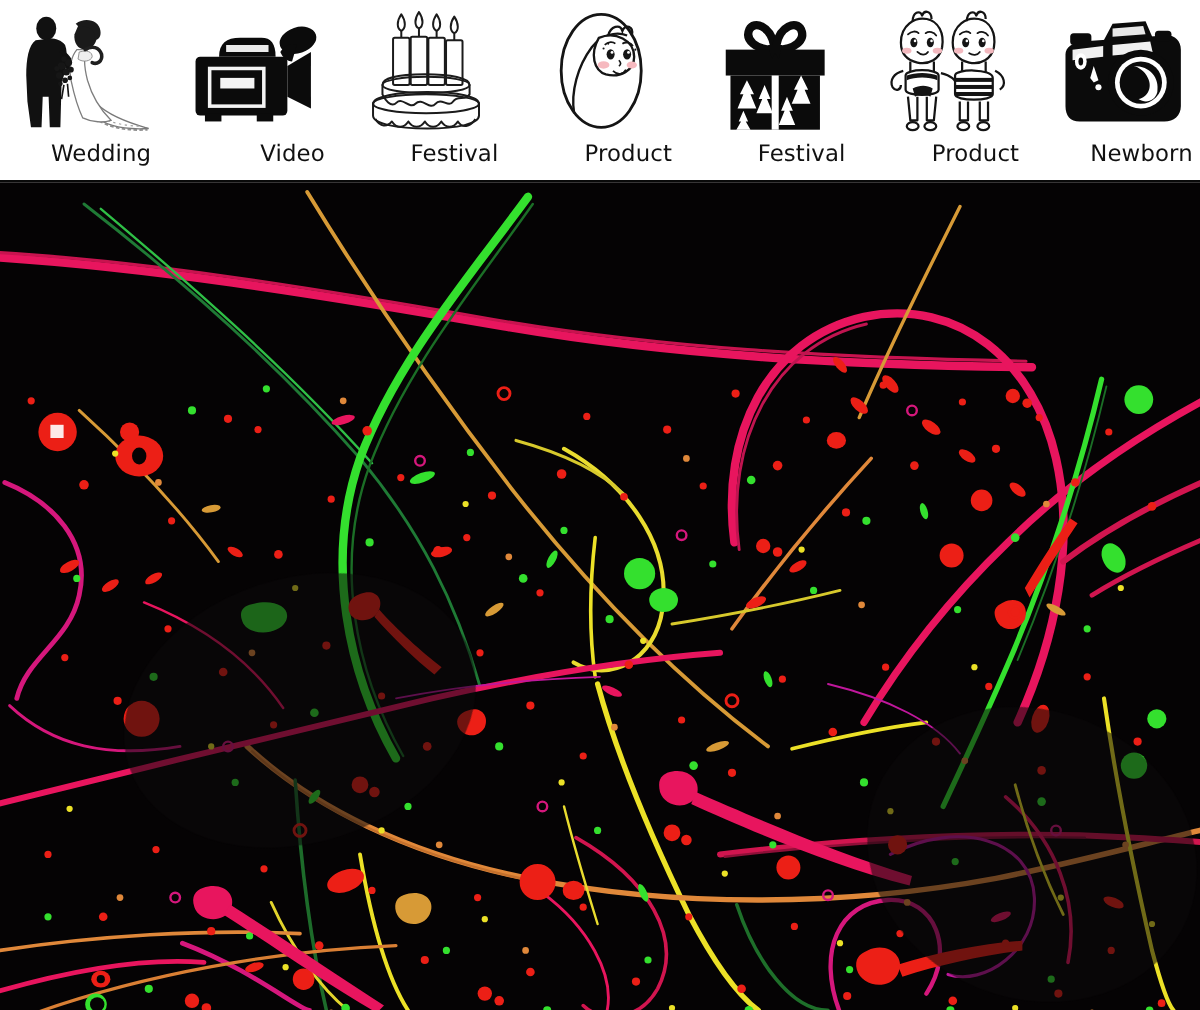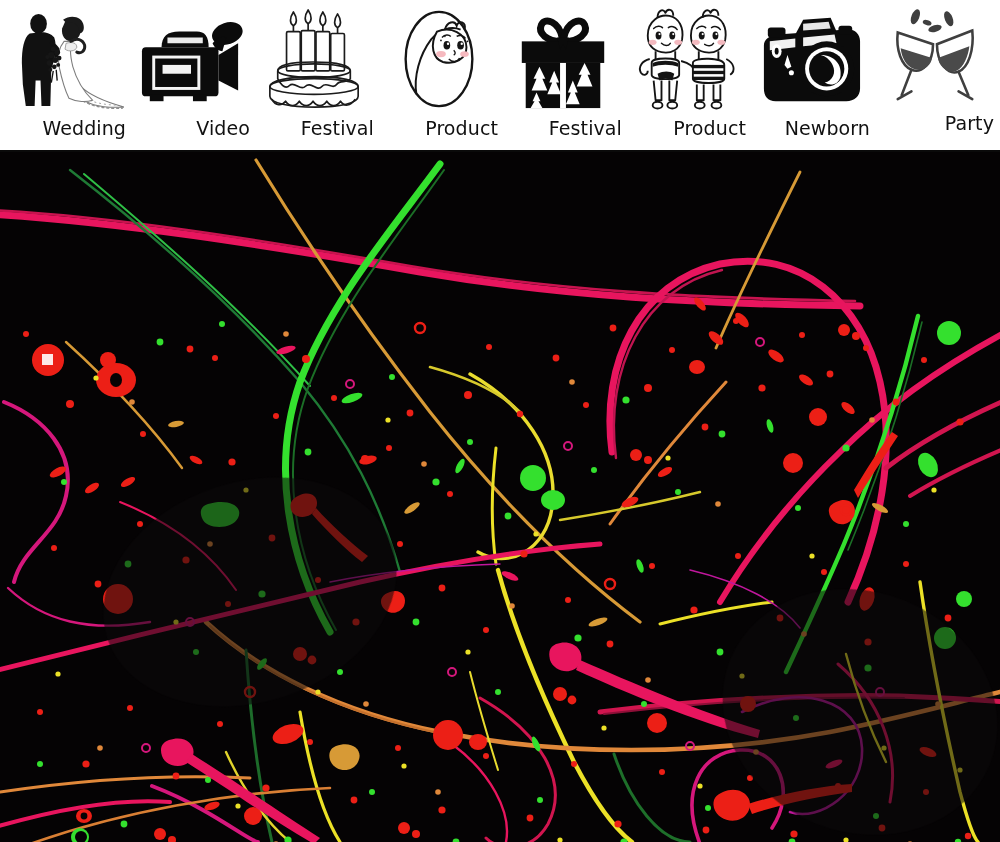--- a/index.html
+++ b/index.html
@@ -320,46 +320,20 @@
           <circle cx="76" cy="62" r="18" fill="#0b0b0b"></circle>
           <path d="M70 48 C 84 48, 92 58, 90 70 C 88 78, 80 80, 74 76 C 82 74, 86 66, 82 58 C 79 52, 74 49, 70 48 Z" fill="#ffffff"></path>
 
           <path d="M36 48 L 40 60 L 36 62 L 33 58 Z" fill="#ffffff"></path>
           <circle cx="40" cy="66" r="2.6" fill="#ffffff"></circle>
         </svg>
       </span>
       <span class="cat-label">Newborn</span>
     </div>
 
-    <div class="cat-item raise">
-      <span class="cat-icon">
-        <svg viewBox="0 0 120 106" width="118" height="104">
-          <g stroke="#3f3f3f" stroke-width="2.6" fill="none" stroke-linecap="round">
-
-            <path d="M22 30 L 58 42 C 58 62, 46 72, 36 68 C 26 64, 20 48, 22 30 Z" fill="#ffffff"></path>
-
-            <path d="M98 28 L 62 42 C 62 62, 74 74, 84 70 C 94 66, 100 48, 98 28 Z" fill="#ffffff"></path>
-
-            <path d="M36 68 L 26 94 M22 98 L 36 90"></path>
-            <path d="M84 70 L 94 94 M98 98 L 84 90"></path>
-          </g>
-
-          <path d="M25 46 L 57 56 C 56 64, 47 71, 38 67 C 31 64, 26 56, 25 46 Z" fill="#4a4a4a"></path>
-          <path d="M95 44 L 63 56 C 64 64, 73 73, 82 69 C 89 66, 94 54, 95 44 Z" fill="#4a4a4a"></path>
-
-          <g fill="#3f3f3f">
-            <ellipse cx="40" cy="14" rx="4" ry="8" transform="rotate(22 40 14)"></ellipse>
-            <ellipse cx="60" cy="26" rx="7" ry="3.4" transform="rotate(-16 60 26)"></ellipse>
-            <ellipse cx="74" cy="16" rx="4" ry="8" transform="rotate(-22 74 16)"></ellipse>
-            <ellipse cx="52" cy="20" rx="4.6" ry="2.6" transform="rotate(18 52 20)"></ellipse>
-          </g>
-        </svg>
-      </span>
-      <span class="cat-label">Party</span>
-    </div>
 
   </div>
 
   <div id="backdrop">
     <svg viewBox="0 0 1000 690" preserveAspectRatio="none">
       <rect x="0" y="0" width="1000" height="690" fill="#050304"></rect>
 
       <g fill="none" stroke-linecap="round">
 
         <path d="M-10 62 C 120 70, 260 92, 420 120 C 560 144, 700 152, 860 154" stroke="#e8155e" stroke-width="7"></path>

